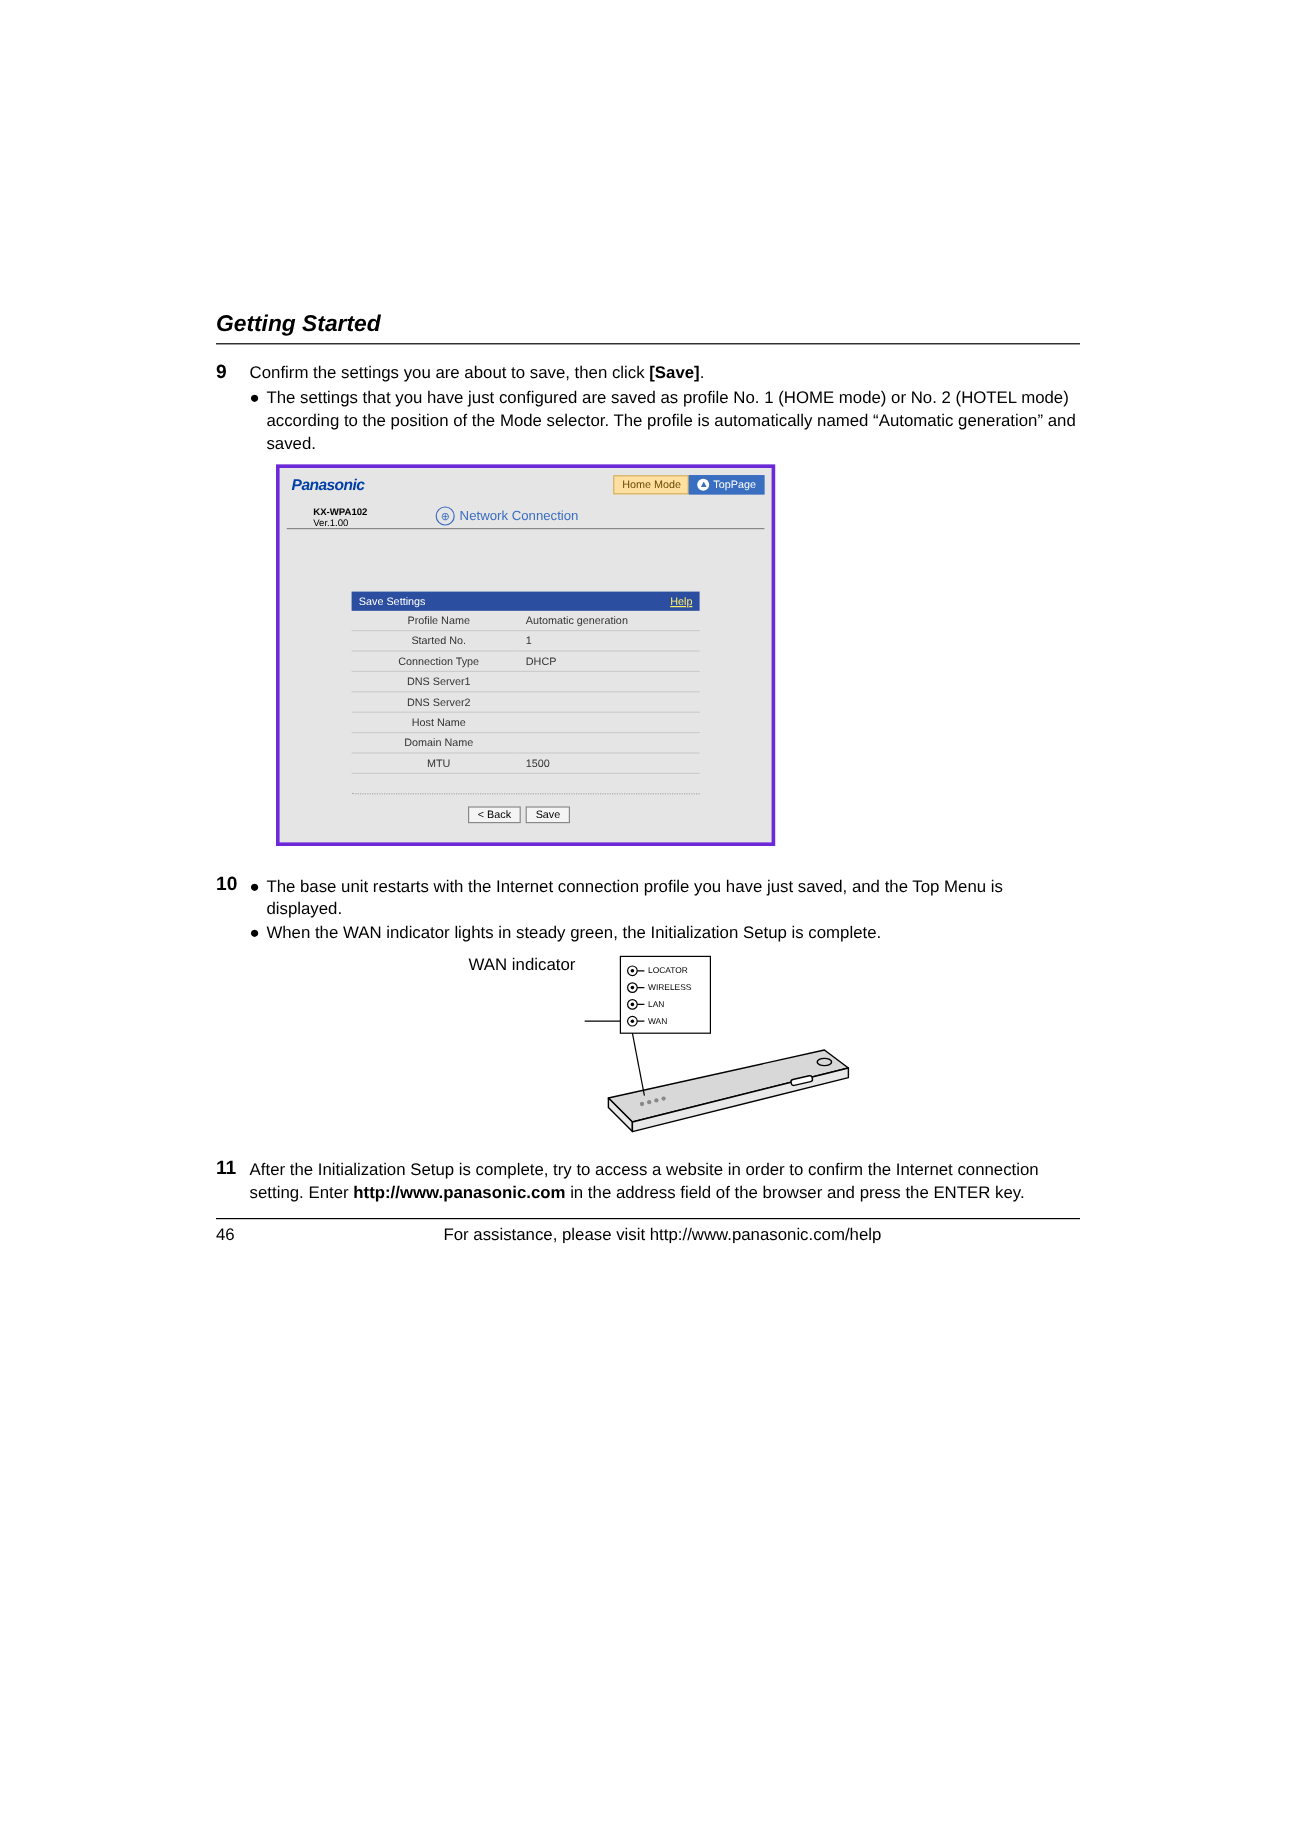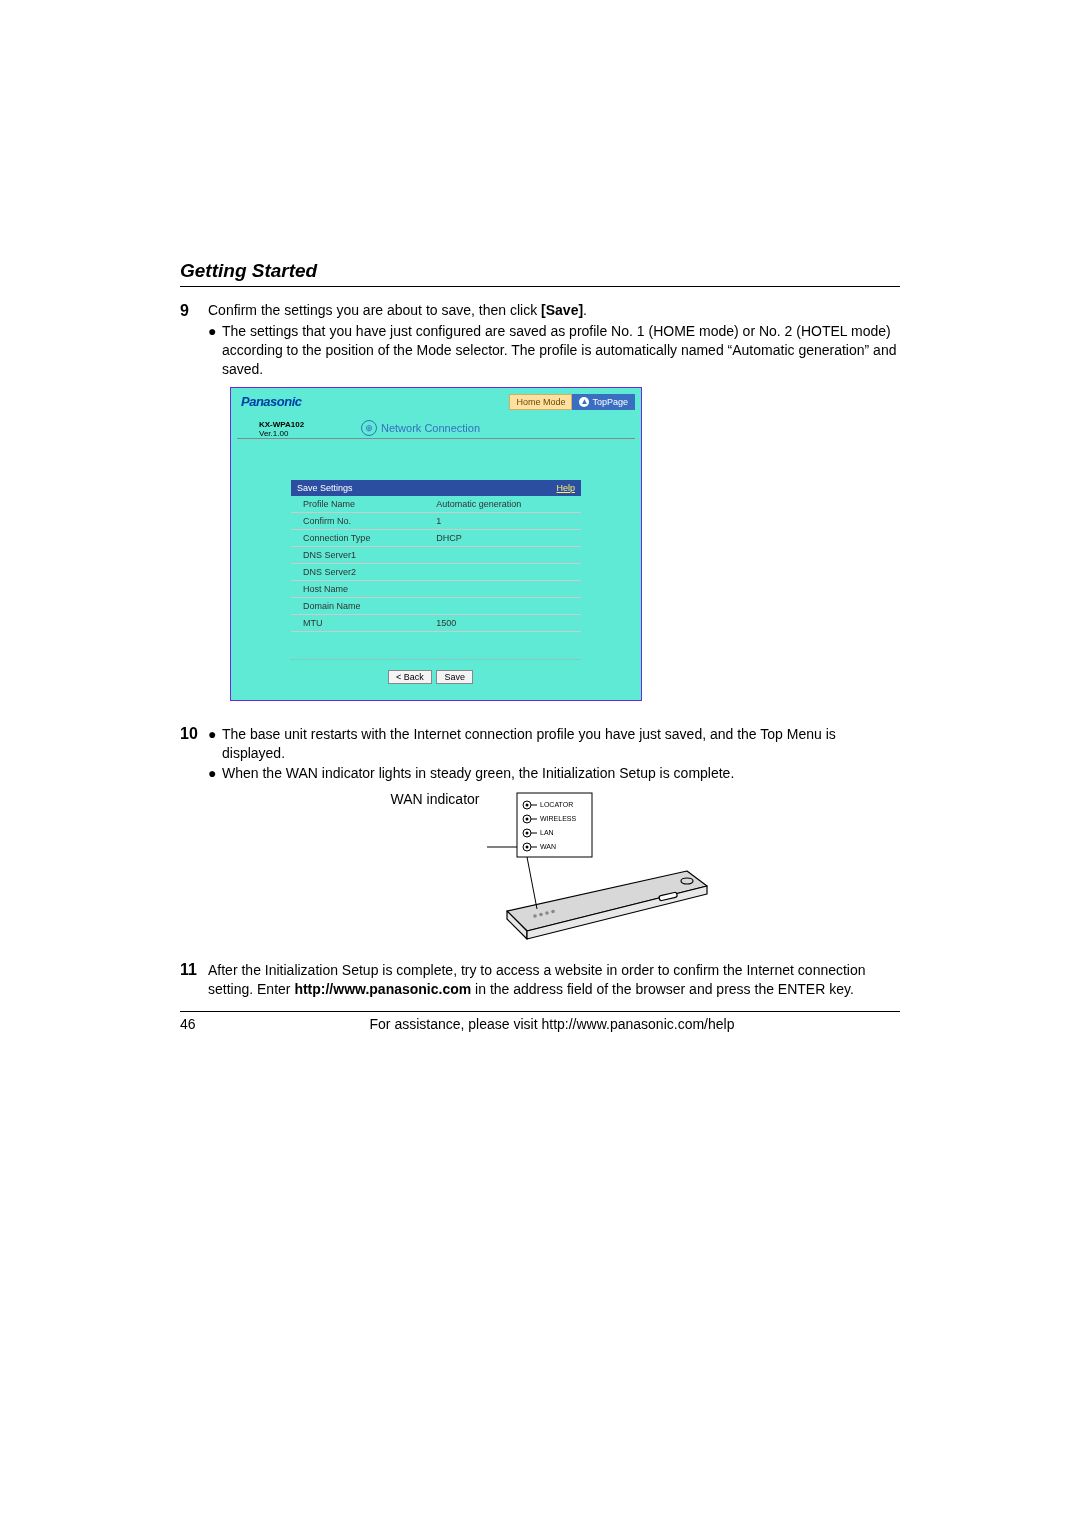--- a/index.html
+++ b/index.html
@@ -48,28 +48,28 @@
     line-height: 1.3;
   }
   .bullet .txt {
     flex: 1;
     line-height: 1.35;
   }
   b { font-weight: bold; }
 
   
   .screenshot {
-    border: 1px solid #6d28d9;
+    border: 3px solid #6d28d9;
     width: 410px;
     height: 312px;
     margin: 8px 0 18px 22px;
     position: relative;
     font-size: 9px;
     overflow: hidden;
-    background: #5eead4;
+    background: #e5e5e5;
   }
   .ss-brand {
     position: absolute;
     top: 6px; left: 10px;
     color: #003ea8;
     font-weight: bold;
     font-size: 13px;
     font-style: italic;
     letter-spacing: -0.5px;
   }
@@ -133,21 +133,21 @@
     font-size: 9px;
     color: #3a6ec0;
   }
   .ss-hr {
     position: absolute;
     top: 50px; left: 6px; right: 6px;
     border-top: 1px solid #888;
   }
   .ss-table-wrap {
     position: absolute;
-    top: 92px; left: 60px; width: 290px;
+    top: 103px; left: 60px; width: 290px;
   }
   .ss-table-head {
     background: #2c4ea0;
     color: #fff;
     padding: 3px 6px;
     display: flex;
     justify-content: space-between;
     font-size: 9px;
   }
   .ss-table-head .help {
@@ -160,20 +160,21 @@
     font-size: 9px;
   }
   .ss-table td {
     border-bottom: 1px solid #ccc;
     padding: 3px 6px;
     color: #333;
   }
   .ss-table td:first-child {
     width: 48%;
     padding-left: 12px;
+    text-align: center;
   }
   .ss-btnrow {
     position: absolute;
     bottom: 16px;
     left: 0; right: 11px;
     text-align: center;
   }
   .ss-hr2 {
     position: absolute;
     bottom: 40px;
@@ -265,21 +266,21 @@
             <span>Save Settings</span>
             <span class="help">Help</span>
           </div>
           <table class="ss-table">
             <tbody>
                 <tr>
                   <td>Profile Name</td>
                   <td>Automatic generation</td>
                 </tr>
             <tr>
-                  <td>Confirm No.</td>
+                  <td>Started No.</td>
                   <td>1</td>
                 </tr>
             <tr>
                   <td>Connection Type</td>
                   <td>DHCP</td>
                 </tr>
             <tr>
                   <td>DNS Server1</td>
                   <td></td>
                 </tr>

